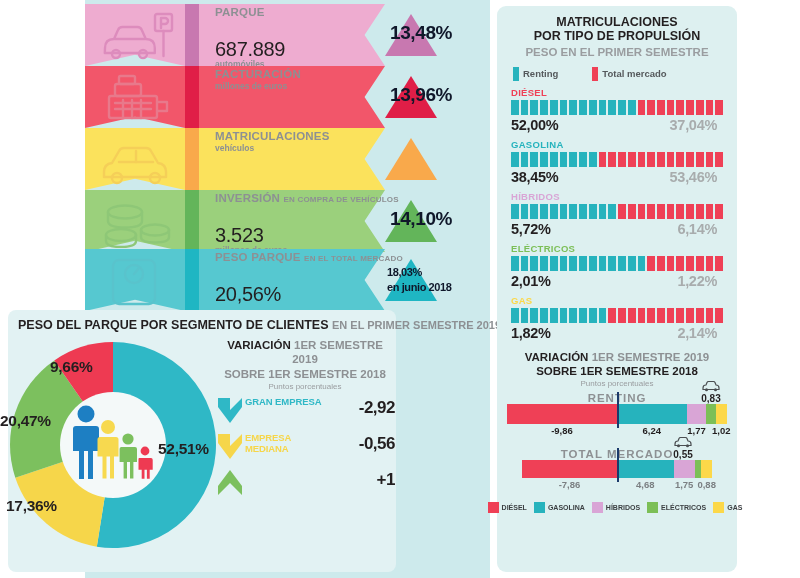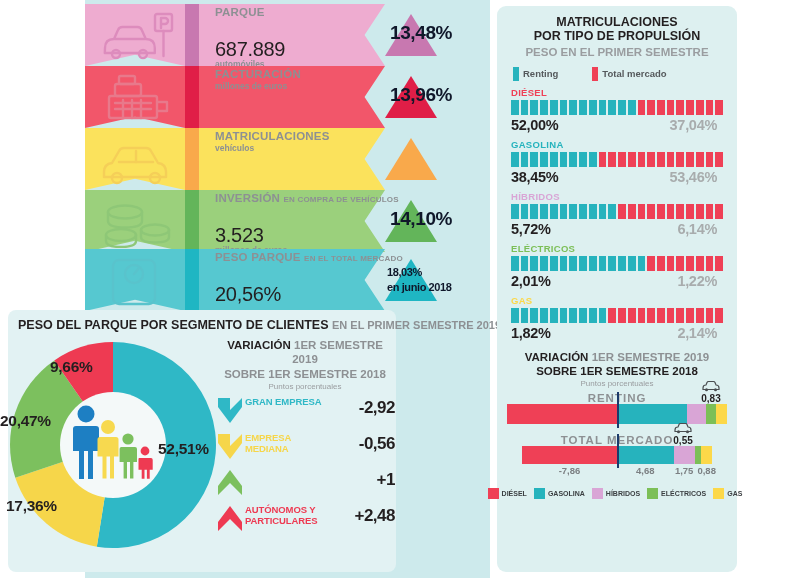--- a/index.html
+++ b/index.html
@@ -458,27 +458,20 @@
               </svg></div>
       <div class="var-name" style="color:#f6d64a">EMPRESA MEDIANA</div>
       <div class="var-val">-0,56</div>
           </div>
           <div class="var-item">
             <div class="var-arrow"><svg width="26" height="29" viewBox="0 0 26 29">
                 <polygon points="13,2 25,18 25,27 13,15 1,27 1,18" fill="#7cc05e"></polygon>
               </svg></div>
       <div class="var-val">+1</div>
           </div>
-          <div class="var-item">
-            <div class="var-arrow"><svg width="26" height="29" viewBox="0 0 26 29">
-                <polygon points="13,2 25,18 25,27 13,15 1,27 1,18" fill="#ee3a52"></polygon>
-              </svg></div>
-      <div class="var-name" style="color:#ee3a52">AUTÓNOMOS Y PARTICULARES</div>
-      <div class="var-val">+2,48</div>
-          </div>
         </div>
     </div>
   </div>
 
   <div id="right-panel">
     <div id="rp-t1">MATRICULACIONES</div>
     <div id="rp-t2">POR TIPO DE PROPULSIÓN</div>
     <div id="rp-t3">PESO EN EL PRIMER SEMESTRE</div>
 
     <div id="rp-legend">
@@ -667,20 +660,26 @@
         </svg>
         <div class="cv">0,83</div>
       </div>
       <div class="stk-bar" id="bar-renting" style="width: 220px; margin-left: 0px;">
           <div class="stk-seg" style="width: 110px; background: rgb(239, 64, 86);"></div>
           <div class="stk-seg" style="width: 69.6146px; background: rgb(38, 179, 189);"></div>
           <div class="stk-seg" style="width: 19.7465px; background: rgb(217, 165, 214);"></div>
           <div class="stk-seg" style="width: 9.25963px; background: rgb(124, 191, 87);"></div>
           <div class="stk-seg" style="width: 11.3793px; background: rgb(252, 216, 73);"></div>
           <div class="stk-zero" style="left: 110px;"></div>
+        </div>
+      <div class="stk-labels" id="lbl-renting" style="width: 220px; margin-left: 0px;">
+          <div class="stk-lab" style="left: 55px;">-9,86</div>
+          <div class="stk-lab" style="left: 144.807px;">6,24</div>
+          <div class="stk-lab" style="left: 189.488px;">1,77</div>
+          <div class="stk-lab" style="left: 214.31px;">1,02</div>
         </div>
     </div>
 
     <div class="stk-block" style="margin-top:10px;">
       <div class="stk-title">TOTAL MERCADO</div>
       <div class="car-badge" id="badge-total" style="left: 162.04px; top: -14px;">
         <svg width="20" height="14" viewBox="0 0 20 14">
           <path d="M2 10 q0-3 3-3 l1-2.5 q.4-1 1.5-1 h5 q1.1 0 1.5 1 l1 2.5 q3 0 3 3 v1.5 h-16z" fill="none" stroke="#4a4e51" stroke-width="1.2"></path>
           <circle cx="5.5" cy="11.8" r="1.5" fill="#4a4e51"></circle>
           <circle cx="14.5" cy="11.8" r="1.5" fill="#4a4e51"></circle>

